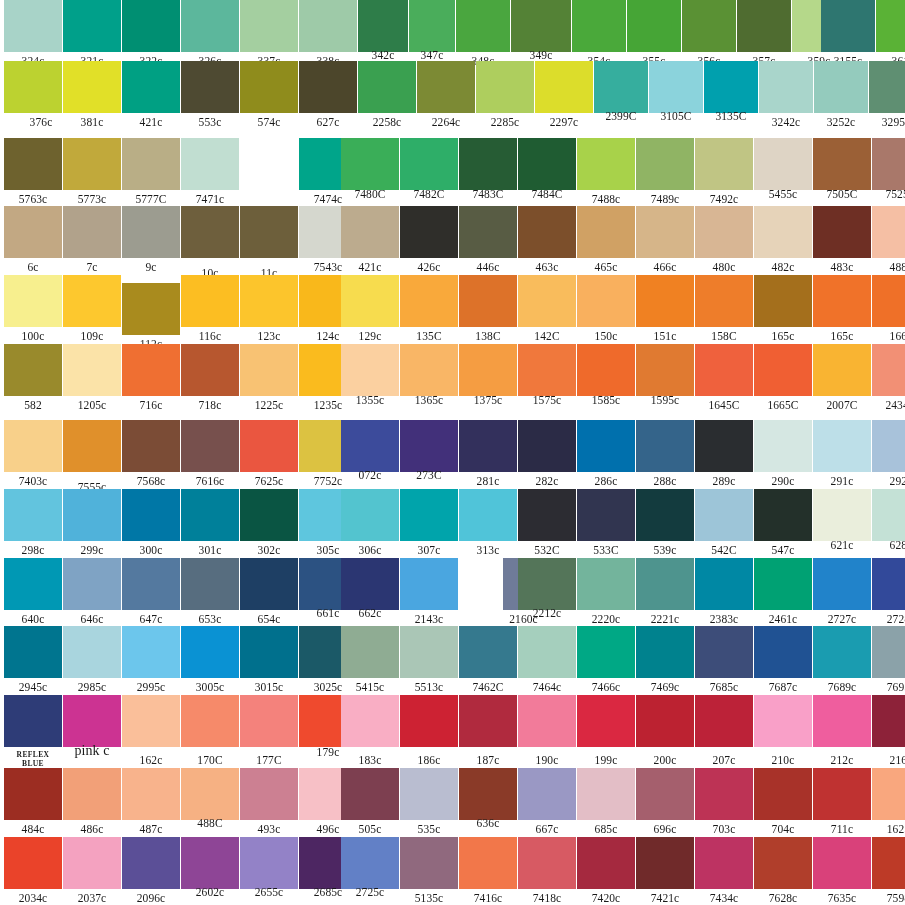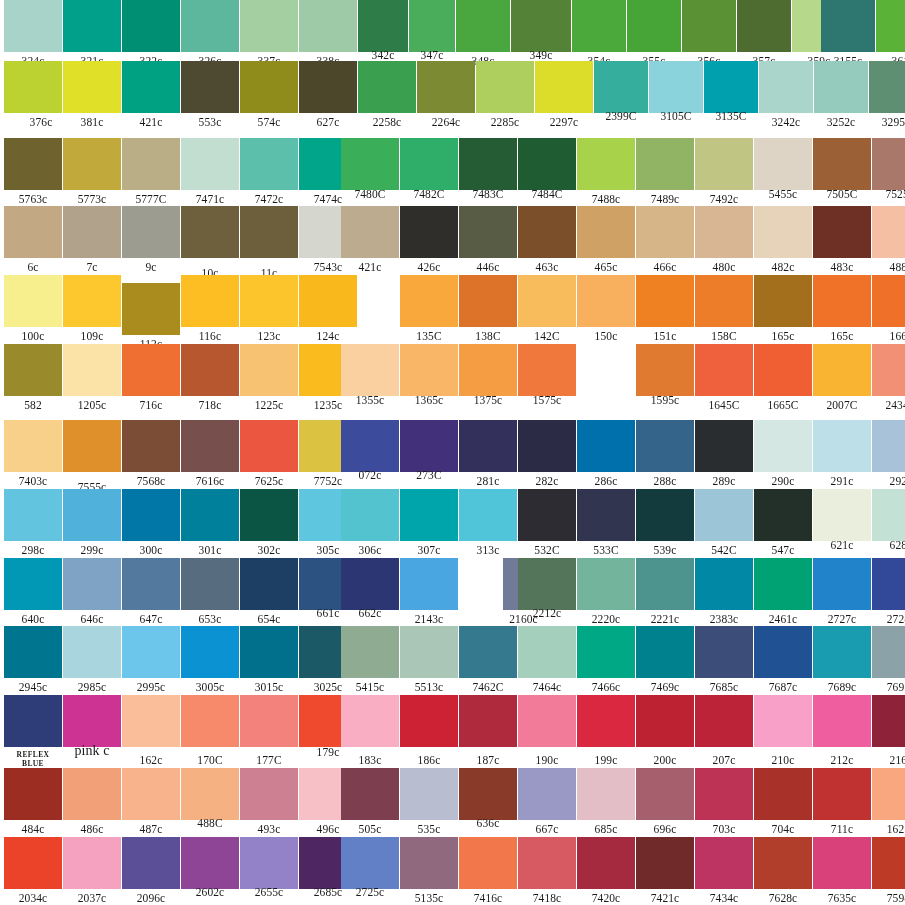--- a/index.html
+++ b/index.html
@@ -208,24 +208,20 @@
         <div class="swatch-label" style="top: 55px;">5773c</div>
       </div>
       <div class="swatch-cell" style="left: 122px; width: 58px; height: 69px;">
         <div class="swatch-chip" title="#b9ae86" style="width: 58px; height: 52px; background: rgb(185, 174, 134);"></div>
         <div class="swatch-label" style="top: 55px;">5777C</div>
       </div>
       <div class="swatch-cell" style="left: 181px; width: 58px; height: 69px;">
         <div class="swatch-chip" title="#c1ded1" style="width: 58px; height: 52px; background: rgb(193, 222, 209);"></div>
         <div class="swatch-label" style="top: 55px;">7471c</div>
       </div>
-      <div class="swatch-cell" style="left: 240px; width: 58px; height: 69px;">
-        <div class="swatch-chip" title="#5cbfab" style="width: 58px; height: 52px; background: rgb(92, 191, 171);"></div>
-        <div class="swatch-label" style="top: 55px;">7472c</div>
-      </div>
       <div class="swatch-cell" style="left: 299px; width: 58px; height: 69px;">
         <div class="swatch-chip" title="#00a58a" style="width: 58px; height: 52px; background: rgb(0, 165, 138);"></div>
         <div class="swatch-label" style="top: 55px;">7474c</div>
       </div>
       <div class="swatch-cell" style="left: 341px; width: 58px; height: 69px;">
         <div class="swatch-chip" title="#3aae58" style="width: 58px; height: 52px; background: rgb(58, 174, 88);"></div>
         <div class="swatch-label" style="top: 50px;">7480C</div>
       </div>
       <div class="swatch-cell" style="left: 400px; width: 58px; height: 69px;">
         <div class="swatch-chip" title="#2eae68" style="width: 58px; height: 52px; background: rgb(46, 174, 104);"></div>
@@ -348,20 +344,24 @@
         <div class="swatch-label" style="top: 55px;">116c</div>
       </div>
       <div class="swatch-cell" style="left: 240px; width: 58px; height: 69px;">
         <div class="swatch-chip" title="#fcc52c" style="width: 58px; height: 52px; background: rgb(252, 197, 44);"></div>
         <div class="swatch-label" style="top: 55px;">123c</div>
       </div>
       <div class="swatch-cell" style="left: 299px; width: 58px; height: 69px;">
         <div class="swatch-chip" title="#f9b81b" style="width: 58px; height: 52px; background: rgb(249, 184, 27);"></div>
         <div class="swatch-label" style="top: 55px;">124c</div>
       </div>
+      <div class="swatch-cell" style="left: 341px; width: 58px; height: 69px;">
+        <div class="swatch-chip" title="#f7dc4e" style="width: 58px; height: 52px; background: rgb(247, 220, 78);"></div>
+        <div class="swatch-label" style="top: 55px;">129c</div>
+      </div>
       <div class="swatch-cell" style="left: 400px; width: 58px; height: 69px;">
         <div class="swatch-chip" title="#f9a93b" style="width: 58px; height: 52px; background: rgb(249, 169, 59);"></div>
         <div class="swatch-label" style="top: 55px;">135C</div>
       </div>
       <div class="swatch-cell" style="left: 459px; width: 58px; height: 69px;">
         <div class="swatch-chip" title="#dd7229" style="width: 58px; height: 52px; background: rgb(221, 114, 41);"></div>
         <div class="swatch-label" style="top: 55px;">138C</div>
       </div>
       <div class="swatch-cell" style="left: 518px; width: 58px; height: 69px;">
         <div class="swatch-chip" title="#f9bc5c" style="width: 58px; height: 52px; background: rgb(249, 188, 92);"></div>
@@ -426,20 +426,24 @@
         <div class="swatch-label" style="top: 50px;">1365c</div>
       </div>
       <div class="swatch-cell" style="left: 459px; width: 58px; height: 69px;">
         <div class="swatch-chip" title="#f59d42" style="width: 58px; height: 52px; background: rgb(245, 157, 66);"></div>
         <div class="swatch-label" style="top: 50px;">1375c</div>
       </div>
       <div class="swatch-cell" style="left: 518px; width: 58px; height: 69px;">
         <div class="swatch-chip" title="#f0783c" style="width: 58px; height: 52px; background: rgb(240, 120, 60);"></div>
         <div class="swatch-label" style="top: 50px;">1575c</div>
       </div>
+      <div class="swatch-cell" style="left: 577px; width: 58px; height: 69px;">
+        <div class="swatch-chip" title="#ef6a2b" style="width: 58px; height: 52px; background: rgb(239, 106, 43);"></div>
+        <div class="swatch-label" style="top: 50px;">1585c</div>
+      </div>
       <div class="swatch-cell" style="left: 636px; width: 58px; height: 69px;">
         <div class="swatch-chip" title="#e07a31" style="width: 58px; height: 52px; background: rgb(224, 122, 49);"></div>
         <div class="swatch-label" style="top: 50px;">1595c</div>
       </div>
       <div class="swatch-cell" style="left: 695px; width: 58px; height: 69px;">
         <div class="swatch-chip" title="#ef613d" style="width: 58px; height: 52px; background: rgb(239, 97, 61);"></div>
         <div class="swatch-label" style="top: 55px;">1645C</div>
       </div>
       <div class="swatch-cell" style="left: 754px; width: 58px; height: 69px;">
         <div class="swatch-chip" title="#f05f33" style="width: 58px; height: 52px; background: rgb(240, 95, 51);"></div>

